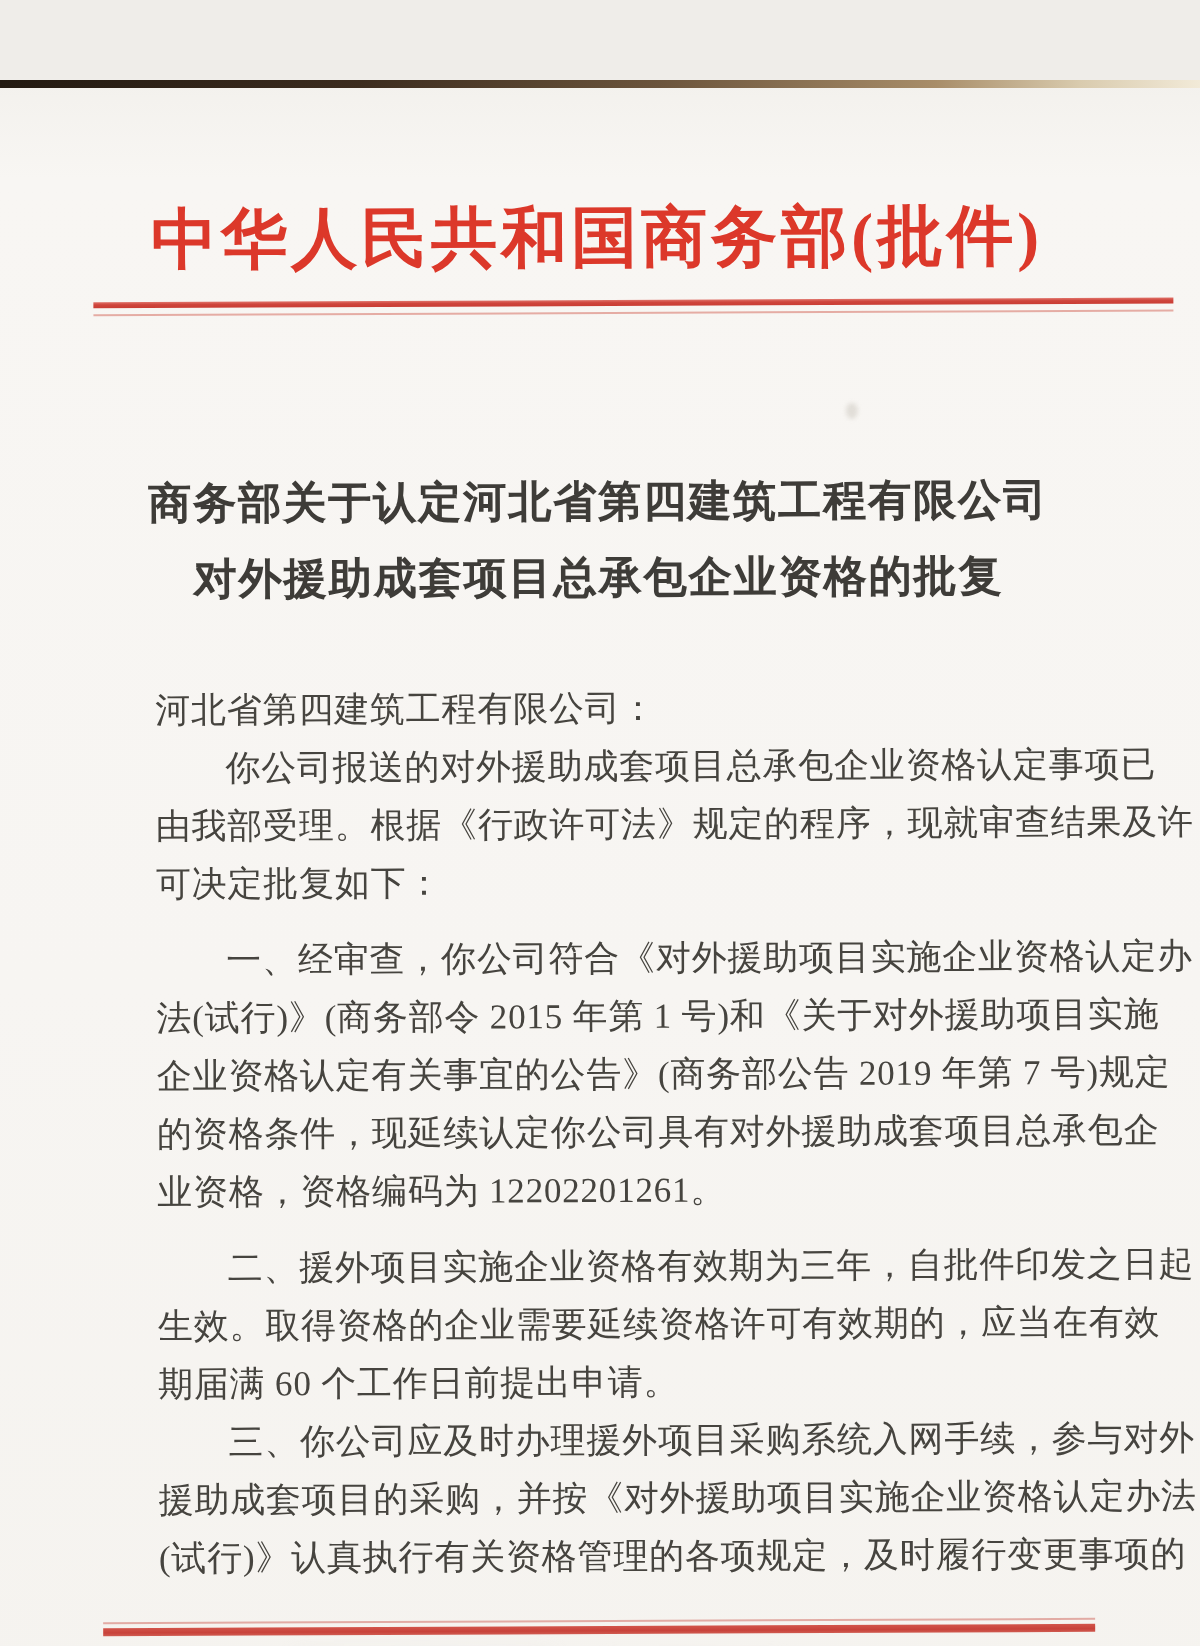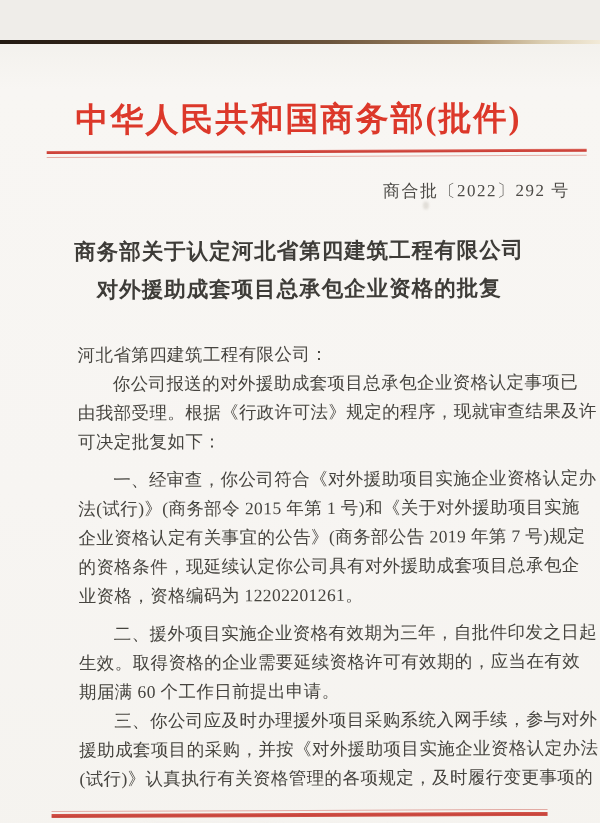--- a/index.html
+++ b/index.html
@@ -74,21 +74,20 @@
 
 <div class="paper">
 
   <div class="tilt">
 
     <div class="masthead">中华人民共和国商务部(批件)</div>
 
     <div class="rule-main"></div>
     <div class="rule-thin"></div>
 
-    <div class="doc-number">商合批〔2022〕292 号</div>
     <div class="smudge"></div>
 
     <div class="doc-title">
       <div>商务部关于认定河北省第四建筑工程有限公司</div>
       <div>对外援助成套项目总承包企业资格的批复</div>
     </div>
 
     <div class="body-text">
       <div class="bl">河北省第四建筑工程有限公司：</div>
       <div class="bl ind">你公司报送的对外援助成套项目总承包企业资格认定事项已</div>

